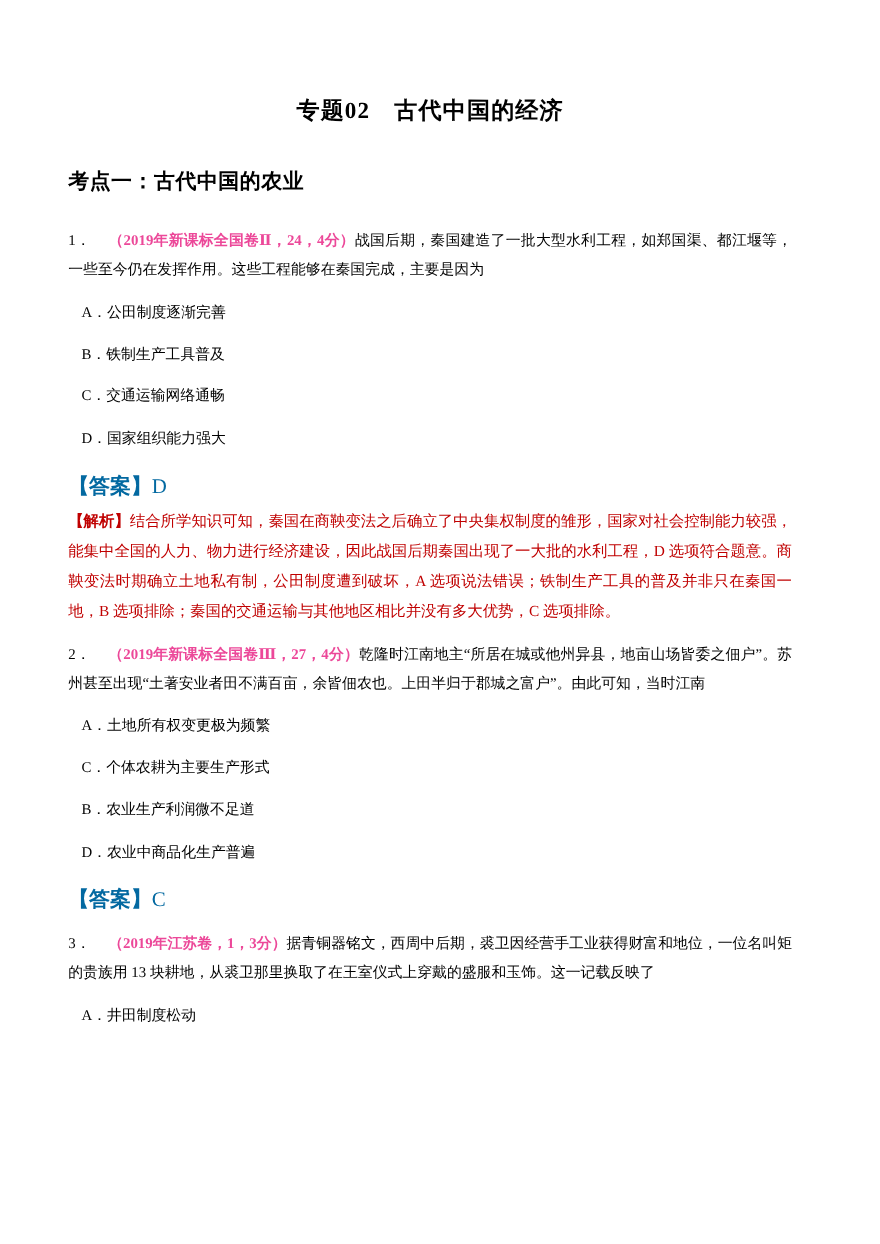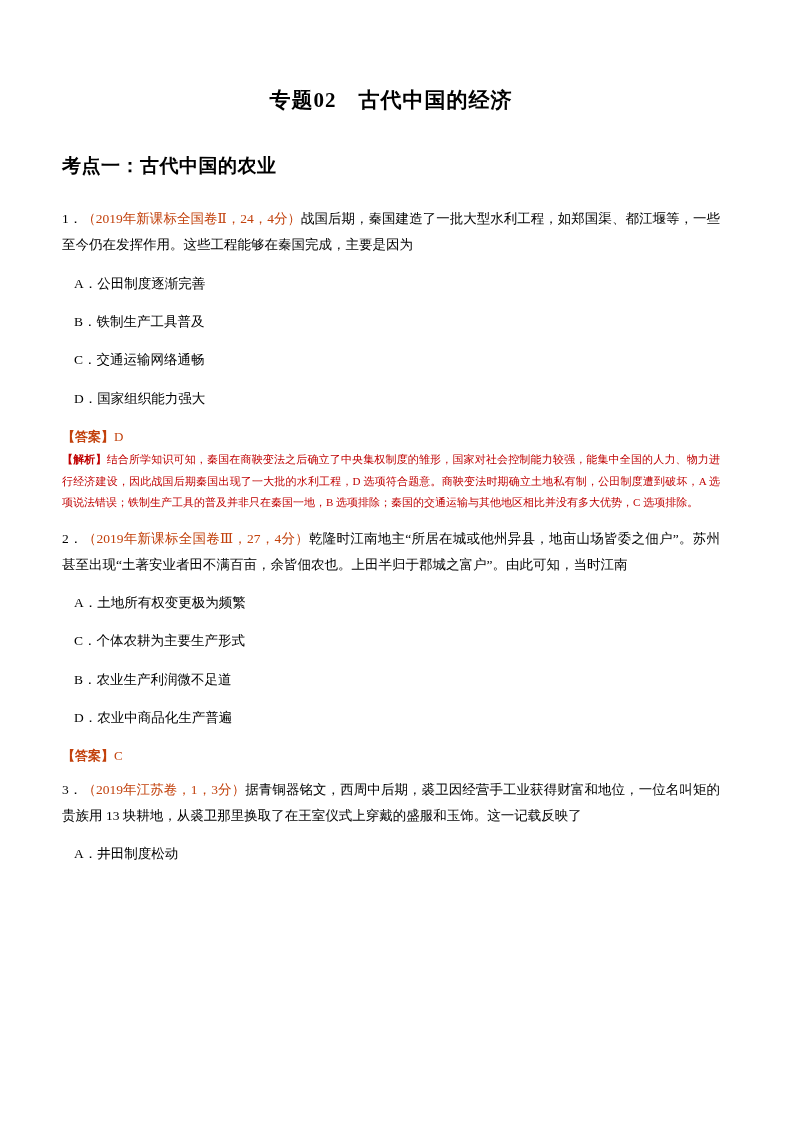--- a/index.html
+++ b/index.html
@@ -42,39 +42,40 @@
   .q-stem {
     font-size: 13.5px;
     line-height: 1.95;
     text-align: justify;
     margin: 0 0 2px 0;
   }
   .q-num {
     color: #000000;
   }
   .src {
-    color: #c2410c;
-    font-weight: normal;
+    color: #ec4899;
+    font-weight: bold;
+    margin-left: 16px;
   }
   .option {
     font-size: 13.5px;
     line-height: 1.95;
     margin: 12px;
   }
   .answer-line {
-    font-size: 13px;
+    font-size: 19px;
     line-height: 1.95;
-    color: #c2410c;
+    color: #0369a1;
     margin: 2px 0 0 0;
   }
   .answer-label {
     font-weight: bold;
   }
   .explain {
-    font-size: 11px;
+    font-size: 14px;
     line-height: 1.95;
     color: #c00000;
     text-align: justify;
     margin: 0 0 12px 0;
   }
   .explain-label {
     font-weight: bold;
   }
 </style>
 </head>

